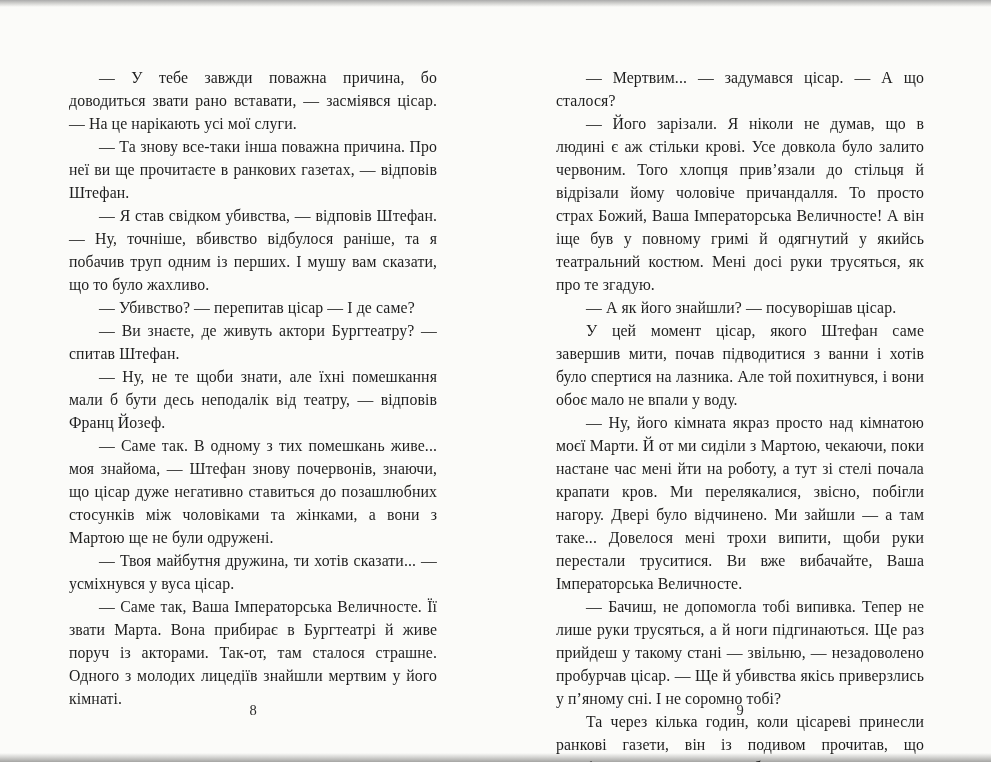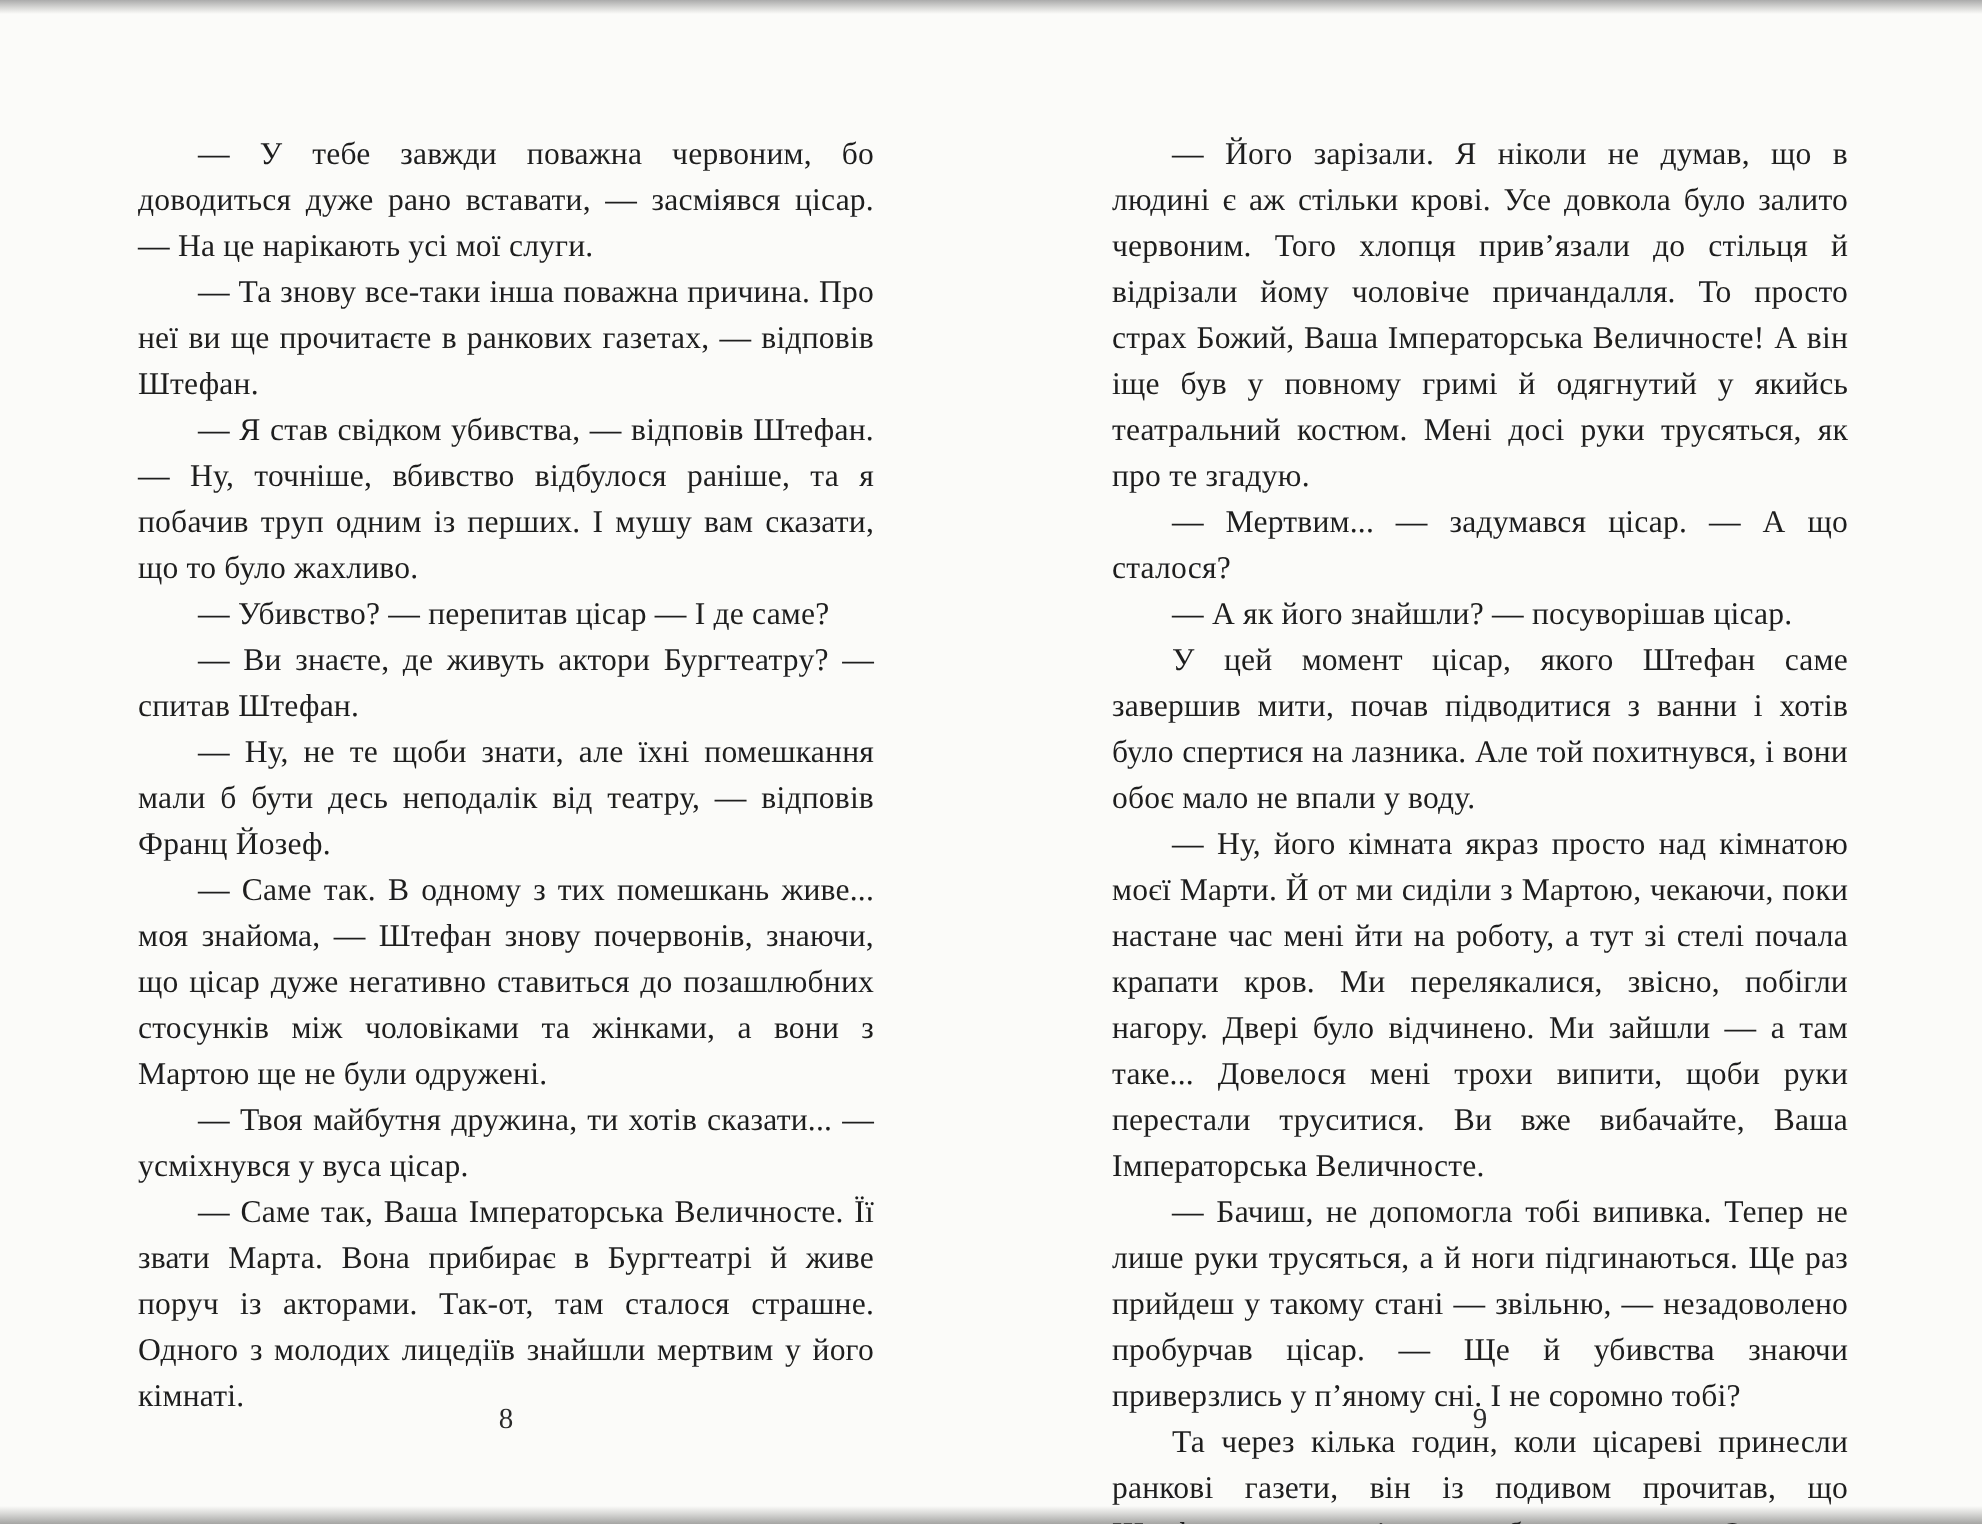--- a/index.html
+++ b/index.html
@@ -56,36 +56,36 @@
   .page-number-left  { left: 69px;  }
   .page-number-right { left: 556px; }
 </style>
 </head>
 <body>
 
 <div class="edge-top"></div>
 <div class="edge-bottom"></div>
 
 <div class="page page-left">
-    <p class="para" lang="uk">— У тебе завжди поважна червоним, бо доводиться дуже рано вставати, — засміявся цісар. — На це нарікають усі мої слуги.</p>
+    <p class="para" lang="uk">— У тебе завжди поважна причина, бо доводиться звати рано вставати, — засміявся цісар. — На це нарікають усі мої слуги.</p>
     <p class="para" lang="uk">— Та знову все-таки інша поважна причина. Про неї ви ще прочитаєте в ранкових газетах, — відповів Штефан.</p>
     <p class="para" lang="uk">— Я став свідком убивства, — відповів Штефан. — Ну, точніше, вбивство відбулося раніше, та я побачив труп одним із перших. І мушу вам сказати, що то було жахливо.</p>
     <p class="para" lang="uk">— Убивство? — перепитав цісар — І де саме?</p>
     <p class="para" lang="uk">— Ви знаєте, де живуть актори Бургтеатру? — спитав Штефан.</p>
     <p class="para" lang="uk">— Ну, не те щоби знати, але їхні помешкання мали б бути десь неподалік від театру, — відповів Франц Йозеф.</p>
     <p class="para" lang="uk">— Саме так. В одному з тих помешкань живе... моя знайома, — Штефан знову почервонів, знаючи, що цісар дуже негативно ставиться до позашлюбних стосунків між чоловіками та жінками, а вони з Мартою ще не були одружені.</p>
     <p class="para" lang="uk">— Твоя майбутня дружина, ти хотів сказати... — усміхнувся у вуса цісар.</p>
     <p class="para" lang="uk">— Саме так, Ваша Імператорська Величносте. Її звати Марта. Вона прибирає в Бургтеатрі й живе поруч із акторами. Так-от, там сталося страшне. Одного з молодих лицедіїв знайшли мертвим у його кімнаті.</p>
   </div>
 
 <div class="page page-right">
+    <p class="para" lang="uk">— Мертвим... — задумався цісар. — А що сталося?</p>
     <p class="para" lang="uk">— Його зарізали. Я ніколи не думав, що в людині є аж стільки крові. Усе довкола було залито червоним. Того хлопця прив’язали до стільця й відрізали йому чоловіче причандалля. То просто страх Божий, Ваша Імператорська Величносте! А він іще був у повному гримі й одягнутий у якийсь театральний костюм. Мені досі руки трусяться, як про те згадую.</p>
-    <p class="para" lang="uk">— Мертвим... — задумався цісар. — А що сталося?</p>
     <p class="para" lang="uk">— А як його знайшли? — посуворішав цісар.</p>
     <p class="para" lang="uk">У цей момент цісар, якого Штефан саме завершив мити, почав підводитися з ванни і хотів було спертися на лазника. Але той похитнувся, і вони обоє мало не впали у воду.</p>
     <p class="para" lang="uk">— Ну, його кімната якраз просто над кімнатою моєї Марти. Й от ми сиділи з Мартою, чекаючи, поки настане час мені йти на роботу, а тут зі стелі почала крапати кров. Ми перелякалися, звісно, побігли нагору. Двері було відчинено. Ми зайшли — а там таке... Довелося мені трохи випити, щоби руки перестали труситися. Ви вже вибачайте, Ваша Імператорська Величносте.</p>
-    <p class="para" lang="uk">— Бачиш, не допомогла тобі випивка. Тепер не лише руки трусяться, а й ноги підгинаються. Ще раз прийдеш у такому стані — звільню, — незадоволено пробурчав цісар. — Ще й убивства знаючи приверзлись у п’яному сні. І не соромно тобі?</p>
+    <p class="para" lang="uk">— Бачиш, не допомогла тобі випивка. Тепер не лише руки трусяться, а й ноги підгинаються. Ще раз прийдеш у такому стані — звільню, — незадоволено пробурчав цісар. — Ще й убивства якісь приверзлись у п’яному сні. І не соромно тобі?</p>
     <p class="para" lang="uk">Та через кілька годин, коли цісареві принесли ранкові газети, він із подивом прочитав, що Штефанова розповідь таки була правдою. Одного з акторів приватного</p>
   </div>
 
 <div class="page-number page-number-left">8</div>
 
 <div class="page-number page-number-right">9</div>
 
 </body></html>

